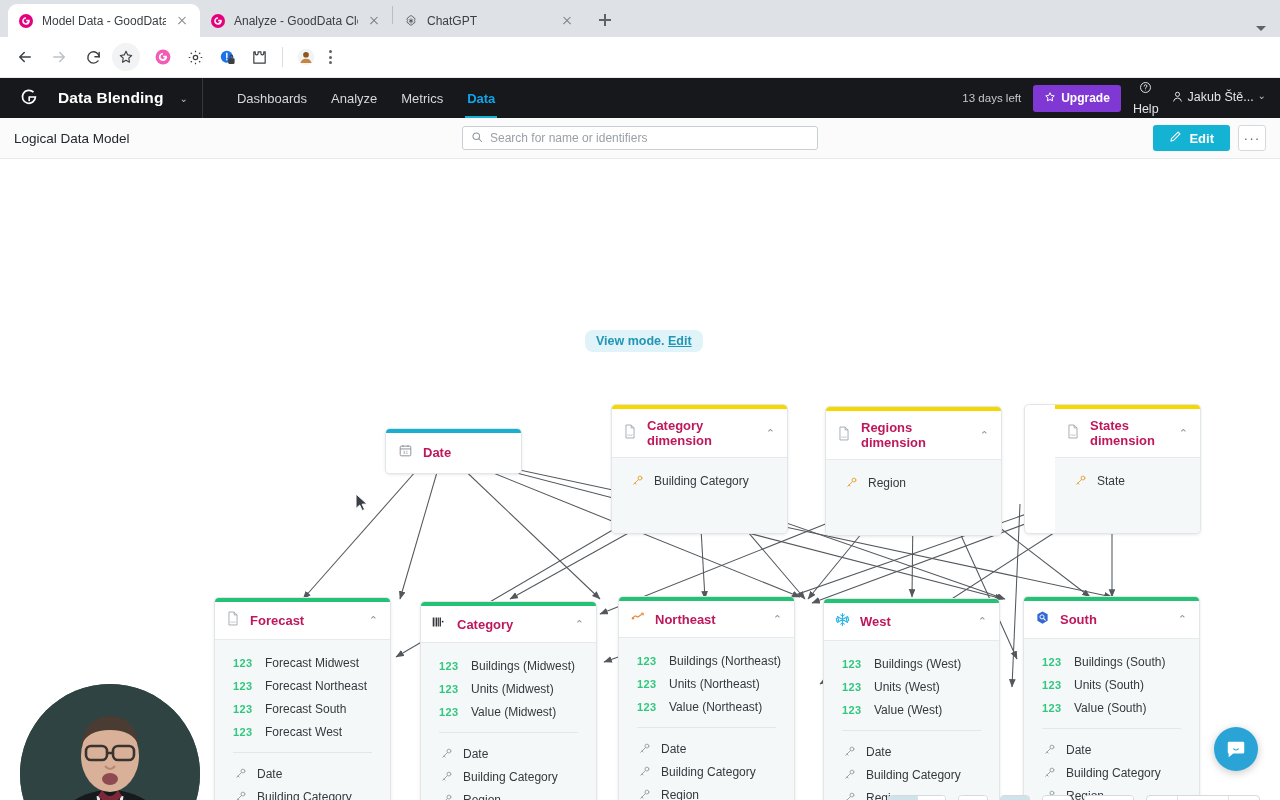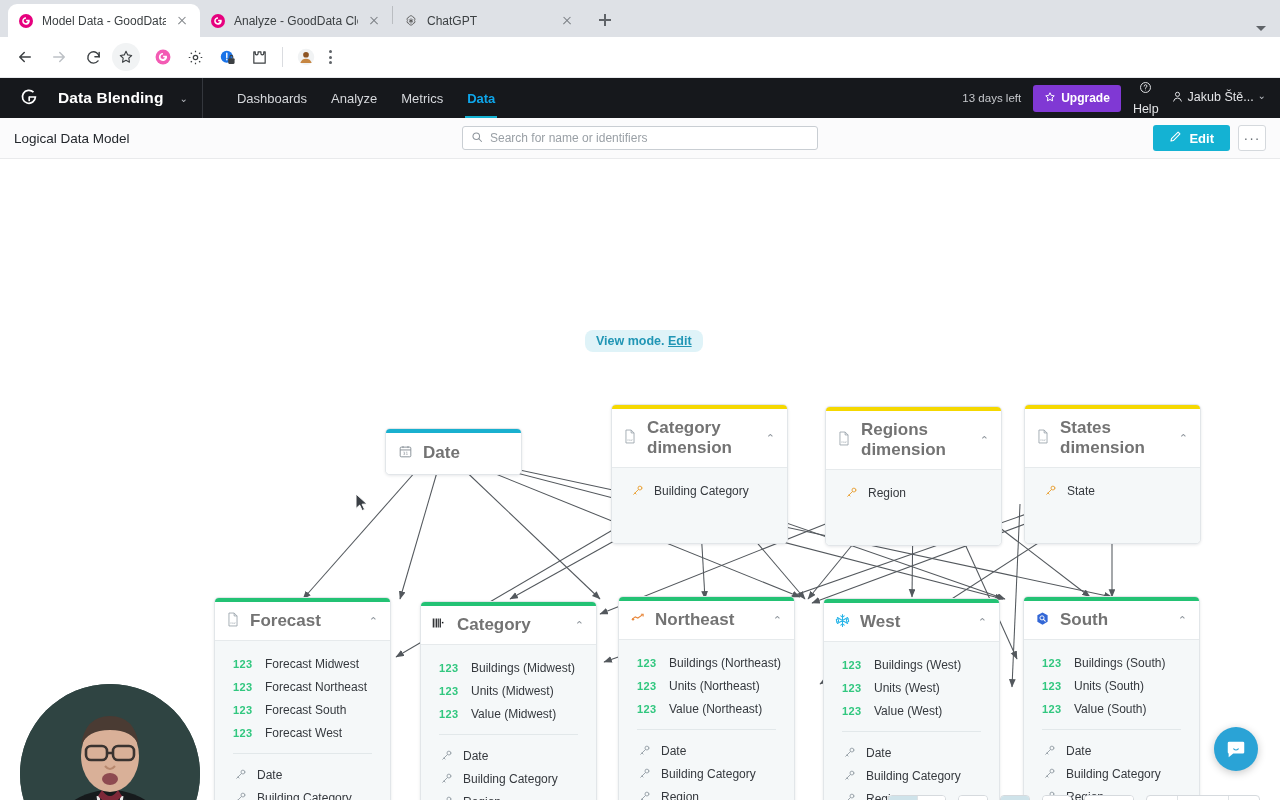--- a/index.html
+++ b/index.html
@@ -80,21 +80,21 @@
               font-size:12.5px; font-weight:700; padding:4px 11px; border-radius:8px; }
   .viewmode a { color:#2196b5; text-decoration:underline; font-weight:700;}
 
   svg.edges { position:absolute; inset:0; width:1280px; height:682px; pointer-events:none; }
 
   
   .card { position:absolute; background:#fff; border:1px solid #e2e6e9; border-radius:5px;
           box-shadow:0 1px 3px rgba(20,30,50,.10); overflow:hidden; }
   .card-accent { height:4px; width:100%; }
   .card-head { display:flex; align-items:center; gap:10px; padding:9px 12px 9px 11px; background:#fff; }
-  .card-title { font-size:17px; font-weight:700; color:#737373; flex:1; }
+  .card-title { font-size:13px; font-weight:700; color:#be185d; flex:1; }
   .card-chevron { color:#8d949b; font-size:11px; }
   .card-body { background:#f5f8f9; padding:11px 0 16px 0; border-top:1px solid #e6eaec; }
   .field { display:flex; align-items:center; gap:10px; padding:4.5px 12px 4.5px 18px; }
   .field-label { font-size:12px; color:#35393e; }
   .badge123 { font-size:11px; font-weight:700; color:#31c77f; letter-spacing:.4px; width:22px; flex:0 0 22px;}
   .key-ico { width:14px; flex:0 0 14px; display:flex; align-items:center; justify-content:center;}
   .fld-sep { height:1px; background:#e2e8ea; margin:9px 18px 9px 18px; }
 
   
   .card.simple .card-head { padding:10px 14px 11px 12px; }
@@ -407,21 +407,21 @@
           <svg width="13" height="13" viewBox="0 0 24 24" fill="none" stroke="#e8a33d" stroke-width="1.8" stroke-linecap="round">
               <circle cx="16.5" cy="7.5" r="3.6"></circle>
               <path d="M13.8 10.2L5 19M7.4 16.6l2 2"></path>
             </svg>
         </span>
         <span class="field-label">Region</span>
       </div>
     </div>
   </div>
 
-  <div class="card" style="left:1024px; top:245px; width:177px;">
+  <div class="card" style="left:1024px; top:245px; width:177px;padding-left:30px;">
     <div class="card-accent" style="background:#f5d800;"></div>
     <div class="card-head">
       <span>
         <svg width="14" height="15" viewBox="0 0 24 26" fill="none" stroke="#9aa4ab" stroke-width="1.5">
             <path d="M5 1.8h9l5 5v17.4H5z"></path>
             <path d="M14 1.8v5h5"></path>
             <text x="12" y="20" font-size="5.5" fill="#9aa4ab" stroke="none" text-anchor="middle" font-family="DejaVu Sans">csv</text>
           </svg>
       </span>
       <span class="card-title">States dimension</span>

